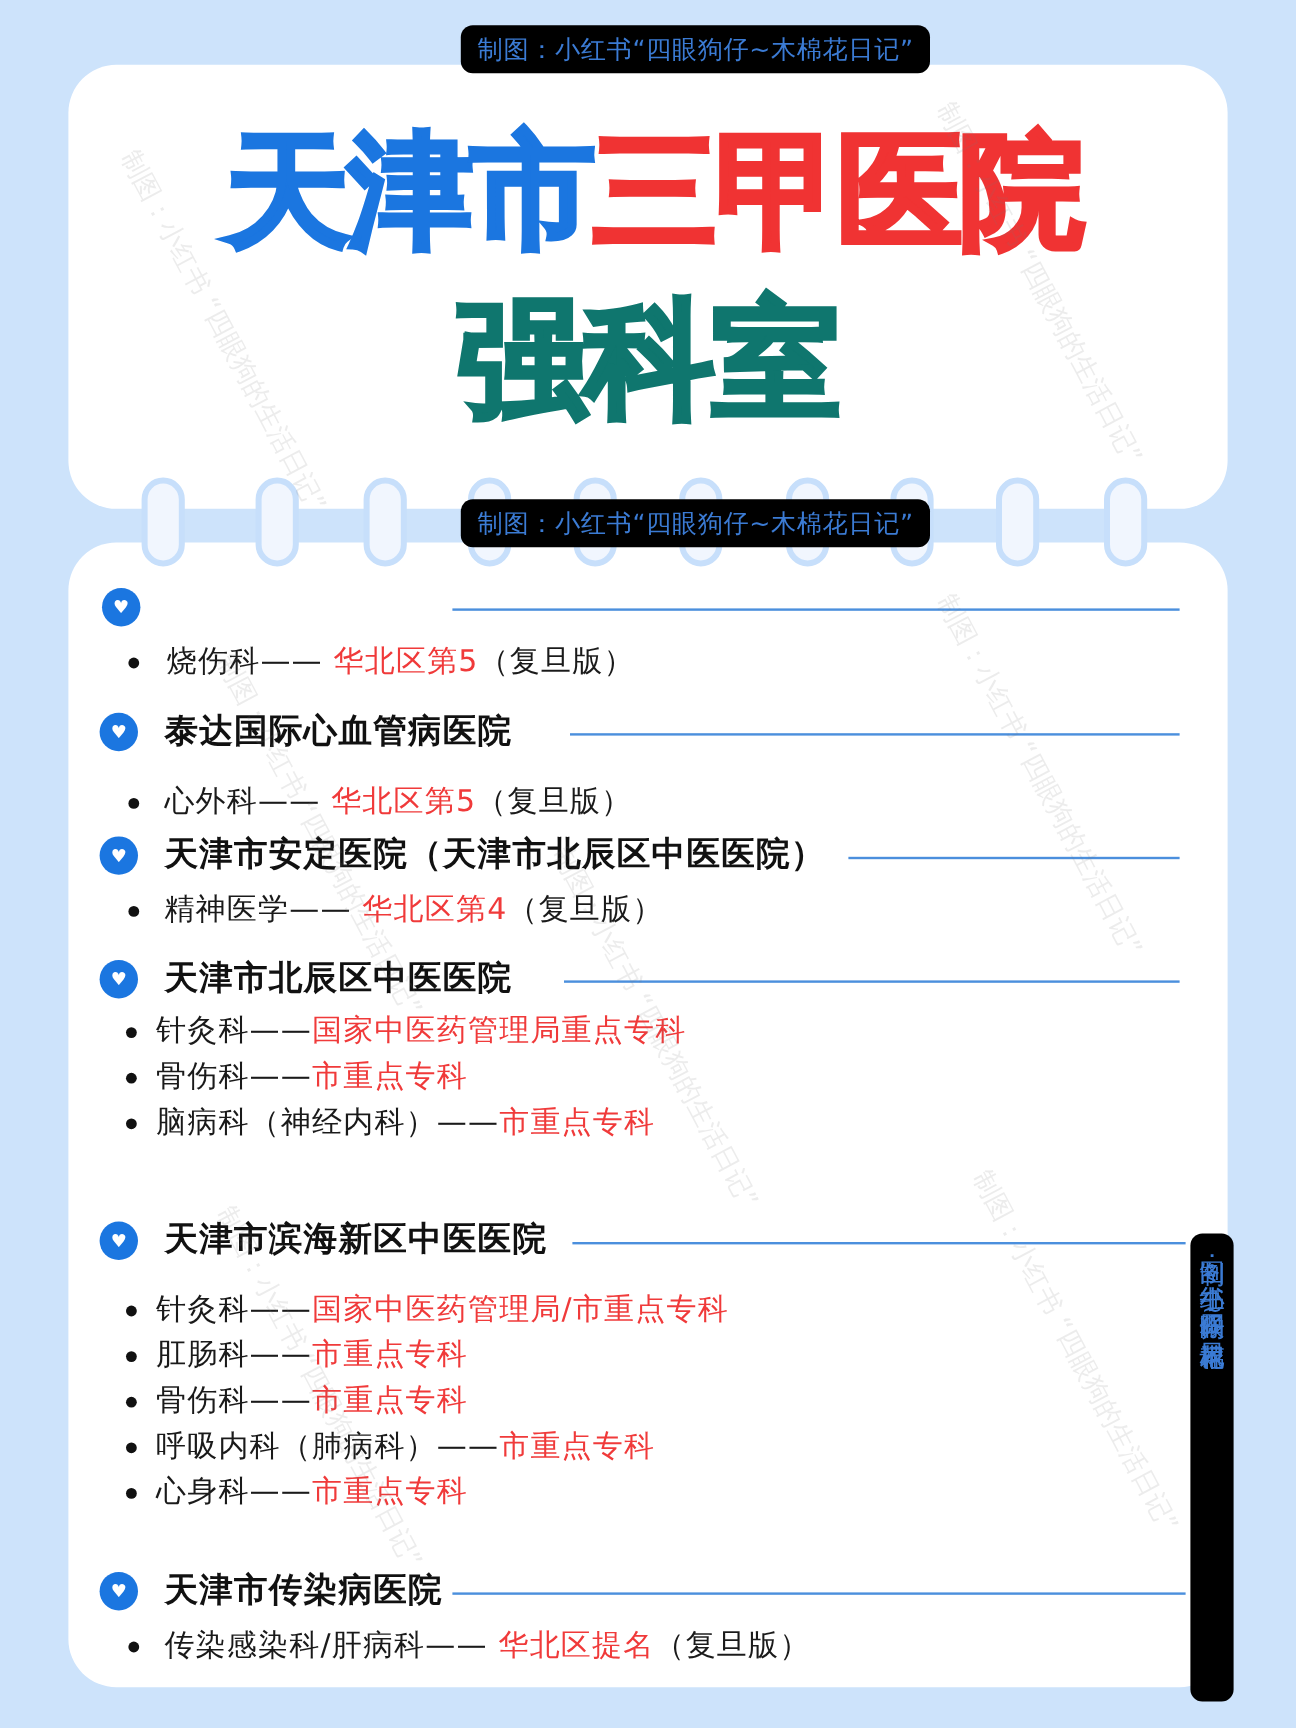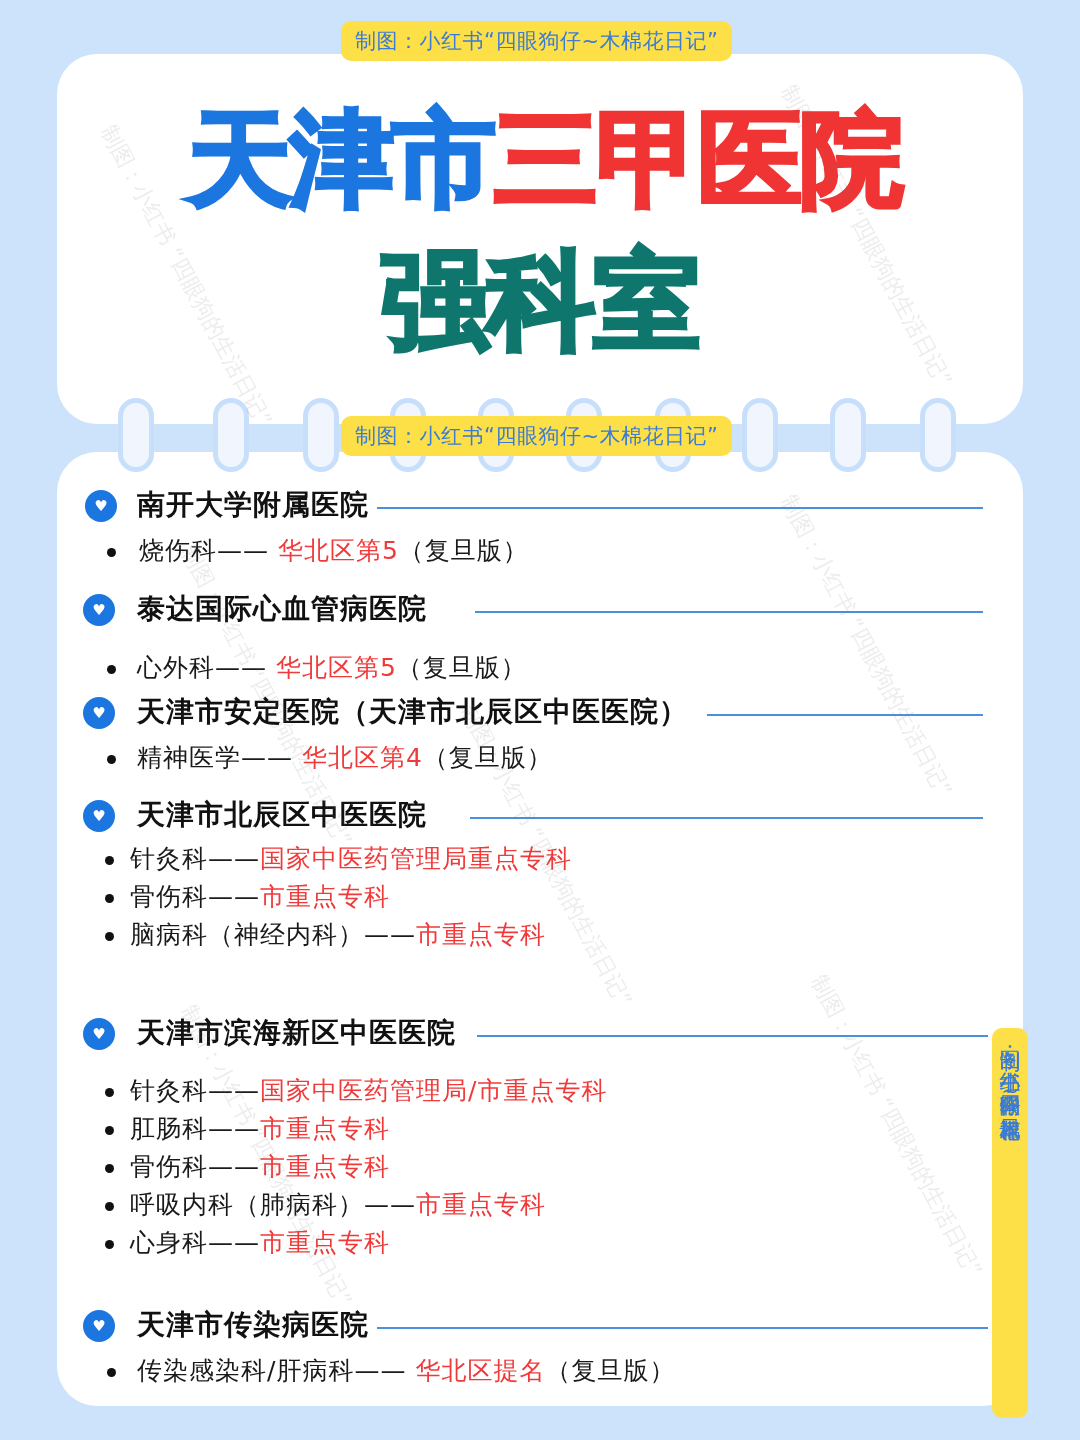--- a/index.html
+++ b/index.html
@@ -4,28 +4,29 @@
   <style>
     * { box-sizing: border-box; margin: 0; padding: 0; }
     html, body { width: 1080px; height: 1440px; overflow: hidden; }
     body {
       background: #cde3fb;
       font-family: "DejaVu Sans", "Liberation Sans", sans-serif;
       position: relative;
     }
     .credit-pill {
       position: absolute;
-      background: #fde047;
+      background: #000000;
       color: #3b7bd4;
       font-size: 21px;
       border-radius: 10px;
       padding: 6px 14px;
       white-space: nowrap;
       z-index: 5;
       letter-spacing: 0.5px;
+      margin-left: 43px;
     }
     .credit-top { left: 341px; top: 21px; }
     .credit-mid { left: 341px; top: 416px; }
     .credit-side {
       right: 52px; top: 1028px;
       width: 36px; height: 390px;
       padding: 6px 0;
       writing-mode: vertical-rl;
       text-orientation: upright;
       font-size: 21px;
@@ -130,21 +131,20 @@
 <div class="ring" style="left:830px"></div>
 <div class="ring" style="left:920px"></div>
 
 <div class="credit-pill credit-mid">制图：小红书“四眼狗仔~木棉花日记”</div>
 
 <div class="card card-bottom">
 
   <div class="hospital" style="top:32px">
     <div class="h-head">
       <div class="heart">♥</div>
-      <div class="h-name">南开大学附属医院</div>
       <div class="h-rule" style="left:320px"></div>
     </div>
     <div class="dept" style="margin-top:4px">
       <span class="dot" style="left:50px"></span>
       <span class="txt" style="left:82px"><span>烧伤科—— </span><span class="red">华北区第5</span><span>（复旦版）</span></span>
     </div>
   </div>
 
   <div class="hospital" style="top:136px">
     <div class="h-head">

